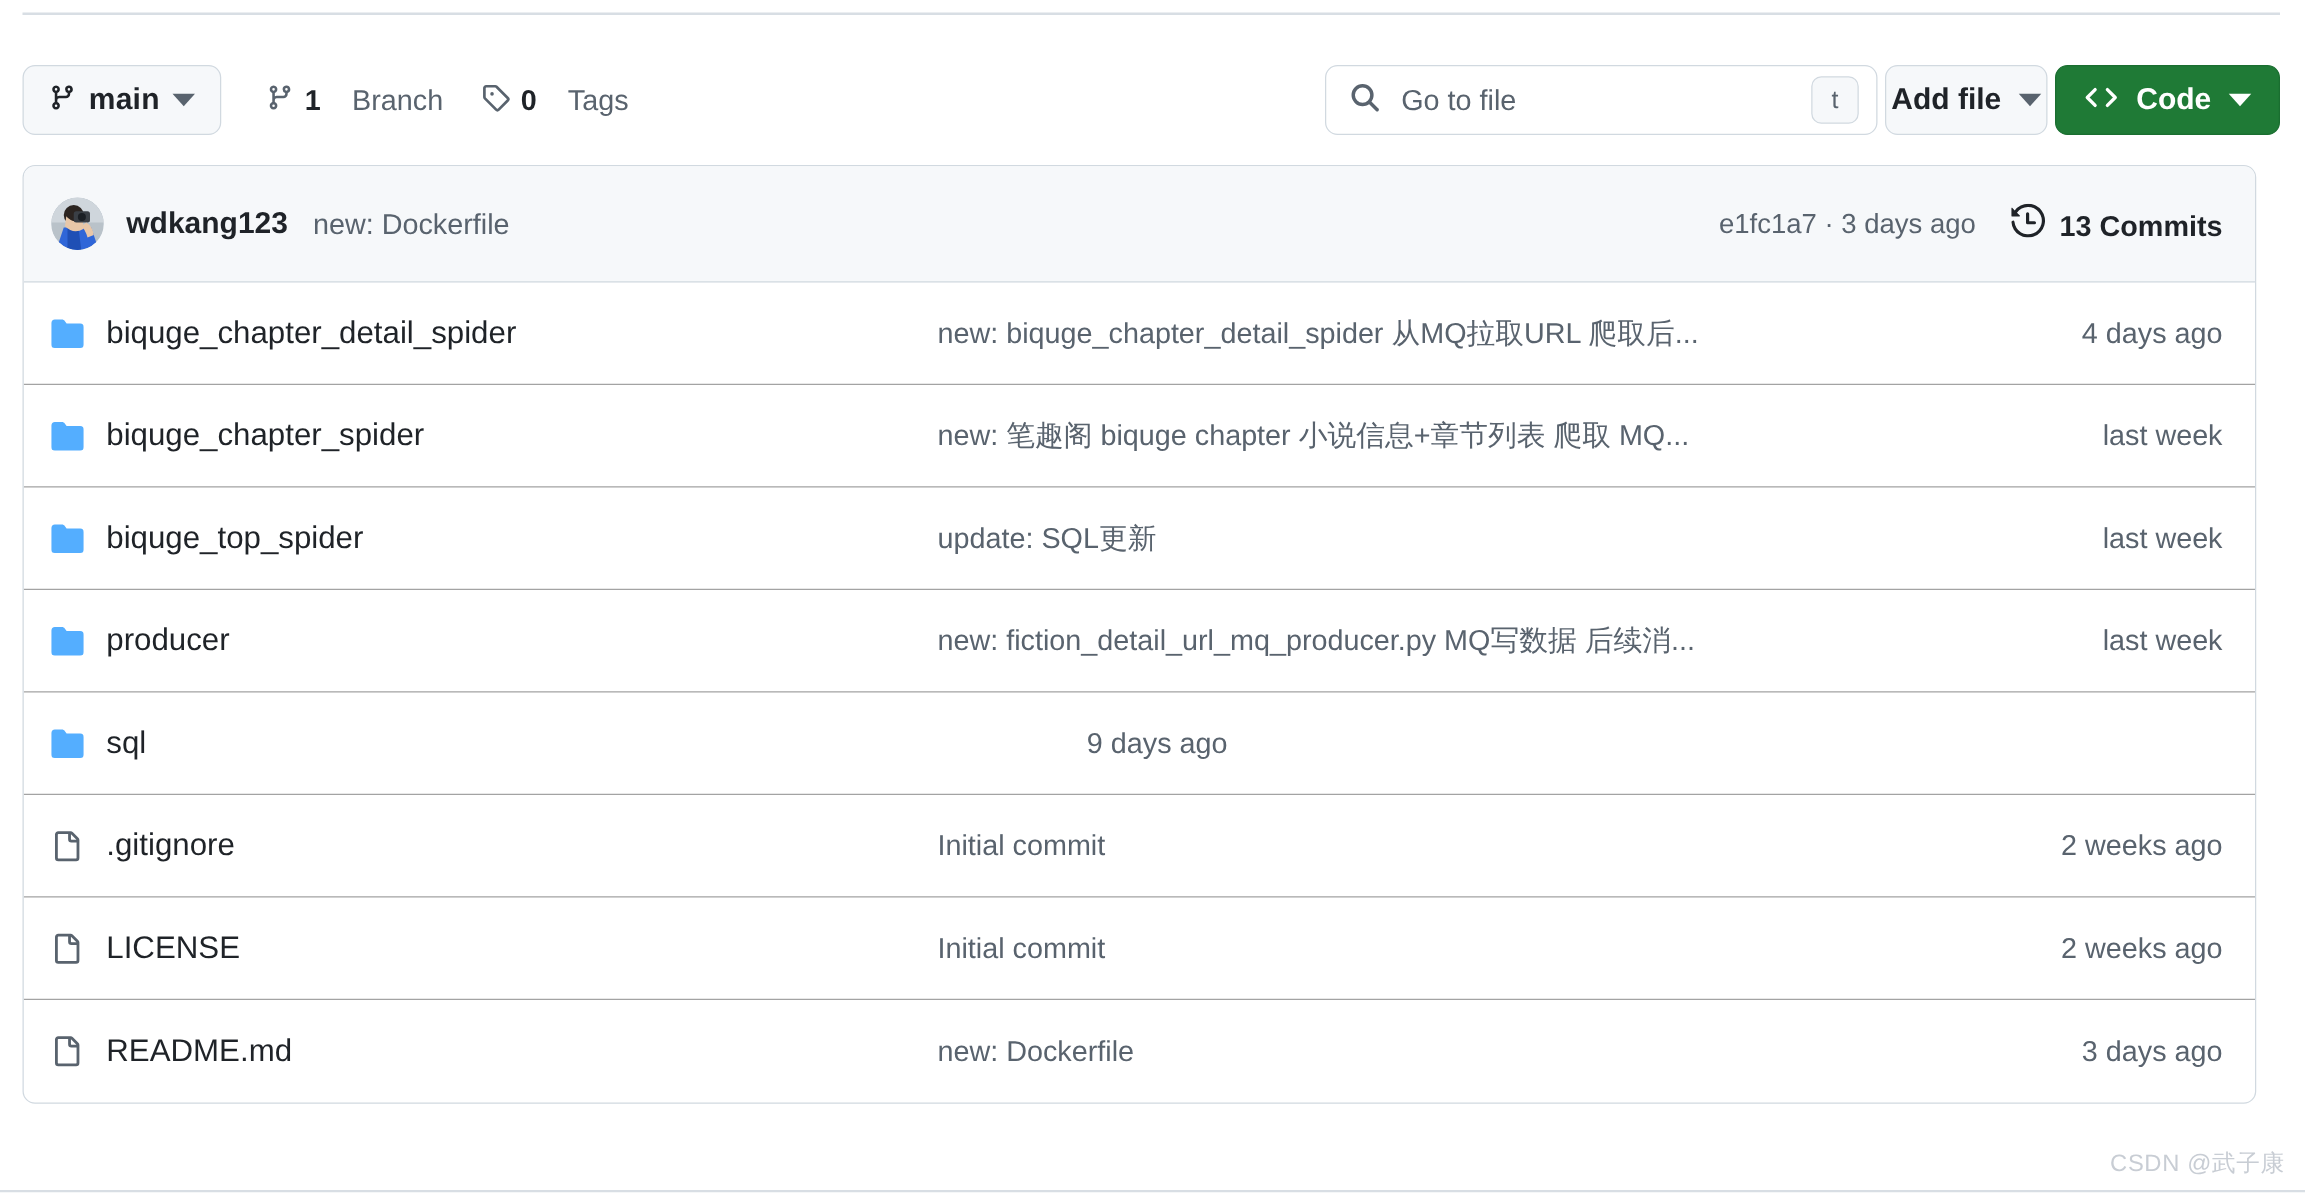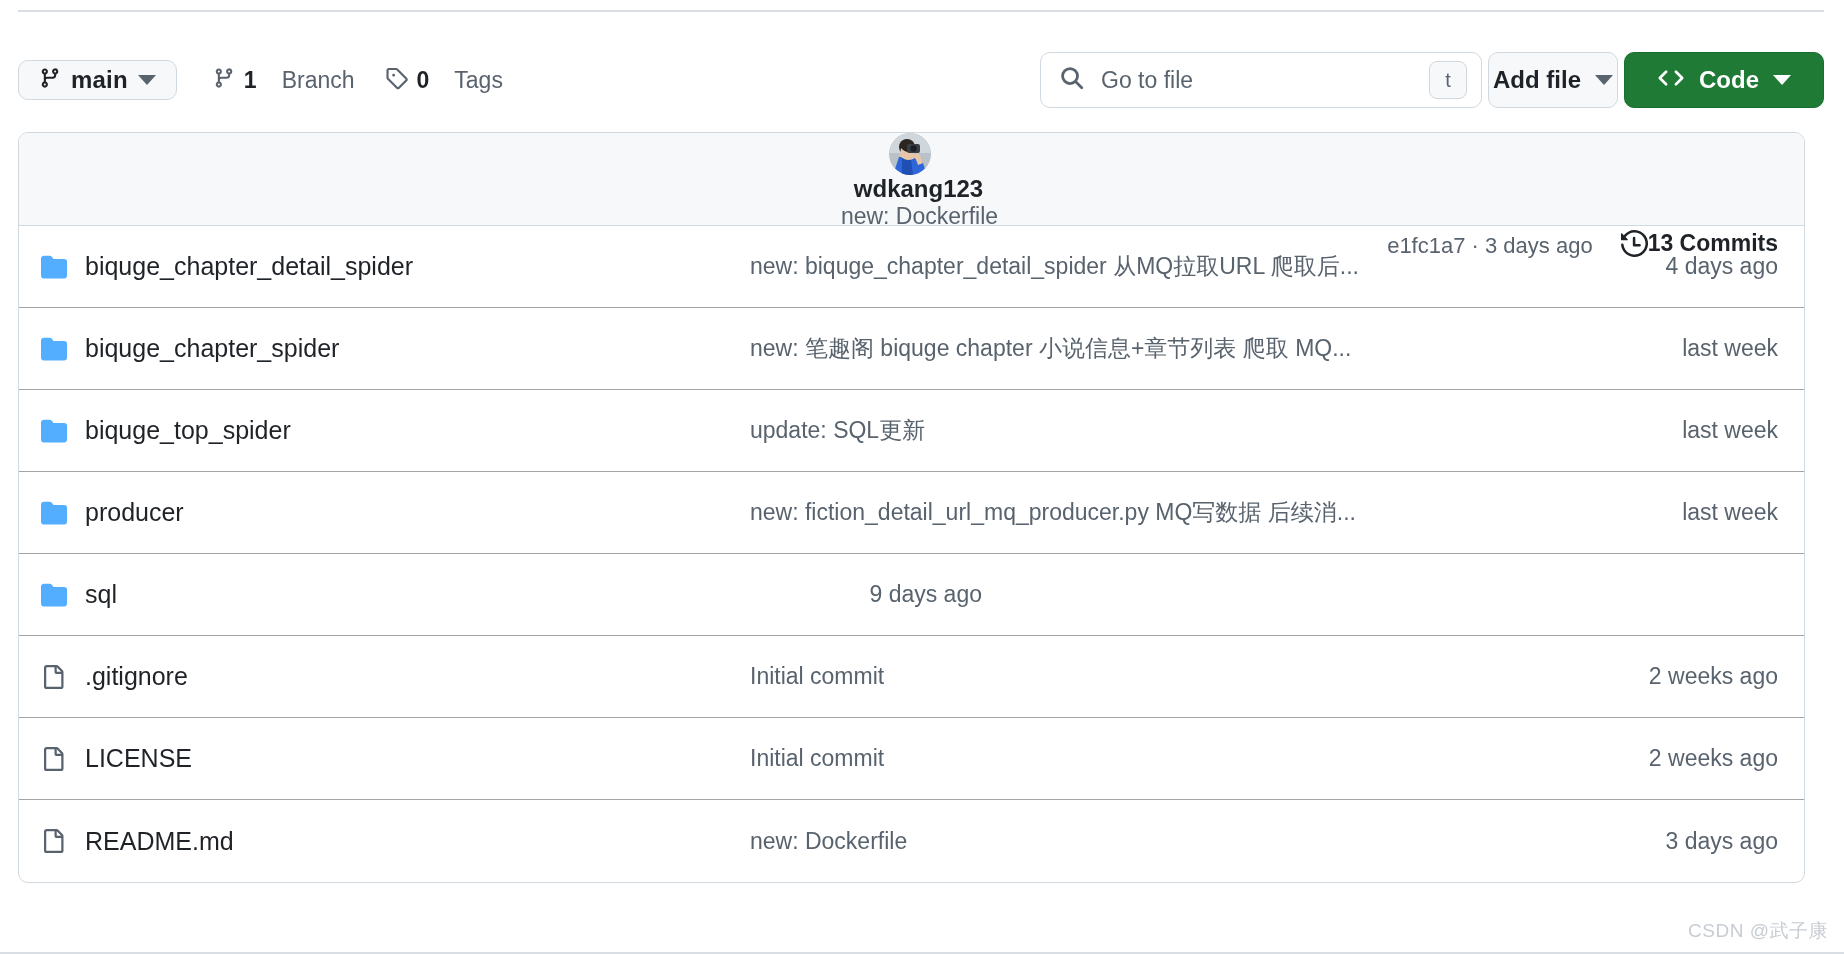--- a/index.html
+++ b/index.html
@@ -37,21 +37,21 @@
     width: 1806px;
     height: 56px;
     display: flex;
     align-items: center;
   }
 
   .branch-btn {
     display: flex;
     align-items: center;
     gap: 10px;
-    height: 40px;
+    height: 56px;
     padding: 0 20px 0 20px;
     border: 1px solid #d1d9e0;
     border-radius: 10px;
     background: #f6f8fa;
     cursor: pointer;
   }
   .branch-btn .label {
     font-size: 24px;
     font-weight: 700;
     color: #1f2328;
@@ -135,21 +135,21 @@
     font-size: 24px;
     font-weight: 700;
     color: #1f2328;
   }
 
   .code-btn {
     display: flex;
     align-items: center;
     gap: 14px;
     height: 56px;
-    padding: 0 32px;
+    padding: 0 22px;
     border-radius: 10px;
     background: #1f7a36;
     border: 1px solid #1a6e30;
     cursor: pointer;
   }
   .code-btn .label {
     font-size: 24px;
     font-weight: 700;
     color: #ffffff;
   }
@@ -174,21 +174,20 @@
     background: #ffffff;
   }
 
   .commit-header {
     height: 93px;
     background: #f6f8fa;
     border-bottom: 1px solid #d1d9e0;
     display: flex;
     align-items: center;
     padding: 0 26px 0 22px;
-    flex-direction: column;
   }
 
   .avatar {
     width: 42px;
     height: 42px;
     border-radius: 50%;
     flex: none;
     overflow: hidden;
     background: #c9d1d9;
     position: relative;
@@ -213,21 +212,22 @@
     align-items: center;
     gap: 28px;
   }
   .sha-time {
     font-size: 22px;
     color: #59636e;
     white-space: nowrap;
   }
   .commits-link {
     display: flex;
-    align-items: flex-start;
+    align-items: flex-end;
+    gap: 12px;
     cursor: pointer;
   }
   .commits-link .txt {
     font-size: 23px;
     font-weight: 700;
     color: #1f2328;
     white-space: nowrap;
   }
 
   .row {

